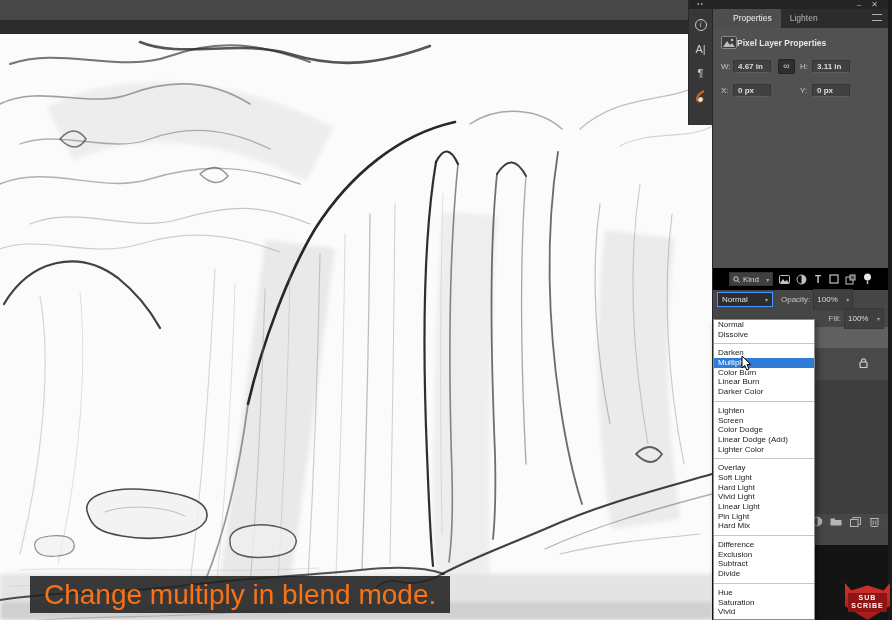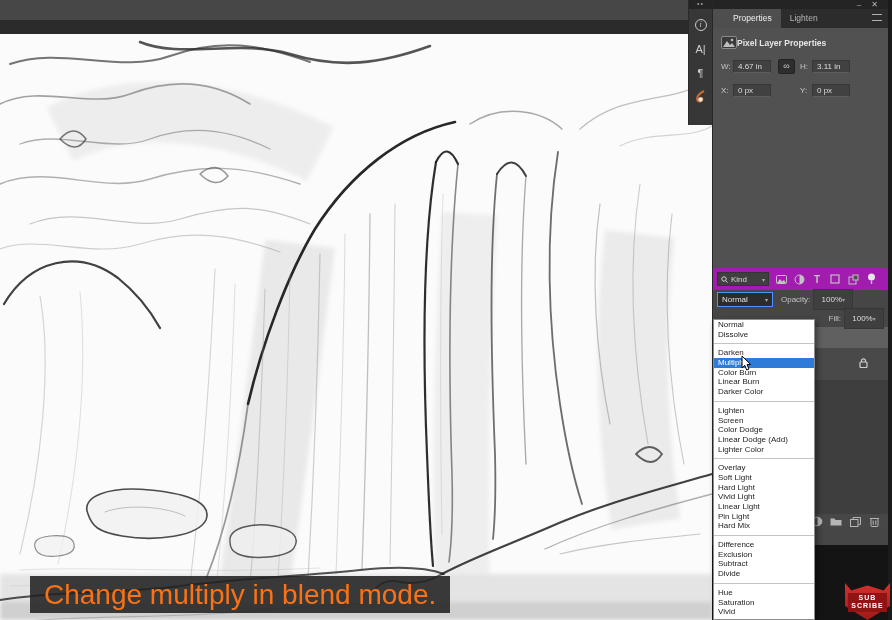--- a/index.html
+++ b/index.html
@@ -29,33 +29,33 @@
   .tab.active{background:#4e4e4e;color:#f0f0f0;padding-left:20px;}
   .panelmenu{position:absolute;right:6px;top:5px;width:10px;height:7px;display:flex;flex-direction:column;justify-content:space-between;}
   .panelmenu span{display:block;height:1px;background:#b0b0b0;}
 
   
   .props-body{background:#515151;padding:6px 8px 0 8px;}
   .props-title{display:flex;align-items:center;color:#e6e6e6;font-size:8.5px;font-weight:bold;margin:2px 0 10px 0;}
   .thumb-ic{width:16px;height:13px;background:#3a3a3a;border:1px solid #8a8a8a;border-radius:2px;display:flex;align-items:center;justify-content:center;}
   .fieldrow{display:flex;align-items:center;margin-bottom:9px;}
   .flabel{color:#c7c7c7;font-size:8px;width:12px;}
-  .fbox{width:38px;height:13px;background:#414141;border:1px solid #363636;border-bottom-color:#5e5e5e;color:#dedede;font-size:8px;line-height:11px;padding-left:4px;margin-right:6px;}
+  .fbox{width:38px;height:13px;background:#414141;border:1px solid #363636;border-bottom-color:#5e5e5e;color:#dedede;font-size:8px;line-height:11px;padding-left:4px;margin-right:6px;font-weight:bold;}
   .linkbox{width:17px;height:15px;background:#2e2e2e;border:1px solid #232323;border-radius:2px;color:#cfcfcf;font-size:9px;line-height:13px;text-align:center;margin:0 5px 0 1px;}
 
   
   .layers{position:absolute;left:712px;top:268px;width:176px;height:277px;background:#464646;border-left:1px solid #272727;}
-  .filterrow{height:22px;background:#a21caf;display:flex;align-items:center;padding:0 4px;gap:6px;}
+  .filterrow{height:22px;background:#000000;display:flex;align-items:center;padding:0 16px;gap:6px;}
   .kindsel{width:52px;height:14px;background:#3f3f3f;border:1px solid #343434;display:flex;align-items:center;gap:3px;padding:0 3px;color:#d8d8d8;font-size:8px;}
   .kcar{margin-left:auto;color:#aaa;font-size:6px;}
   .fic{display:flex;align-items:center;justify-content:center;width:12px;height:12px;}
   .blendrow{height:19px;display:flex;align-items:center;padding:0 4px;background:#464646;}
   .blendsel{width:56px;height:15px;background:#2c2c2c;border:1px solid #4796ff;display:flex;align-items:center;color:#e2e2e2;font-size:8px;padding:0 4px;}
   .lbl{color:#c4c4c4;font-size:8px;margin:0 3px 0 8px;}
-  .valbox{width:40px;height:21px;background:#3f3f3f;border:1px solid #373737;display:flex;align-items:center;justify-content:center;padding:0 3px;color:#dedede;font-size:8px;}
+  .valbox{width:40px;height:21px;background:#3f3f3f;border:1px solid #373737;display:flex;align-items:center;justify-content:space-between;padding:0 3px;color:#dedede;font-size:8px;}
   .car{color:#9f9f9f;font-size:6px;}
   .lockrow{height:18px;display:flex;align-items:center;justify-content:flex-end;padding:0 4px;background:#464646;}
   .lrow1{height:21px;background:#606060;}
   .lrow2{height:32px;background:#494949;position:relative;}
   .bglock{position:absolute;right:20px;top:10px;}
   .listempty{height:134px;background:#3e3e3e;}
   .botbar{height:15px;background:#474747;display:flex;align-items:center;justify-content:flex-end;gap:7px;padding-right:8px;}
   .below{position:absolute;left:712px;top:545px;width:176px;height:75px;background:#141414;}
 
   

